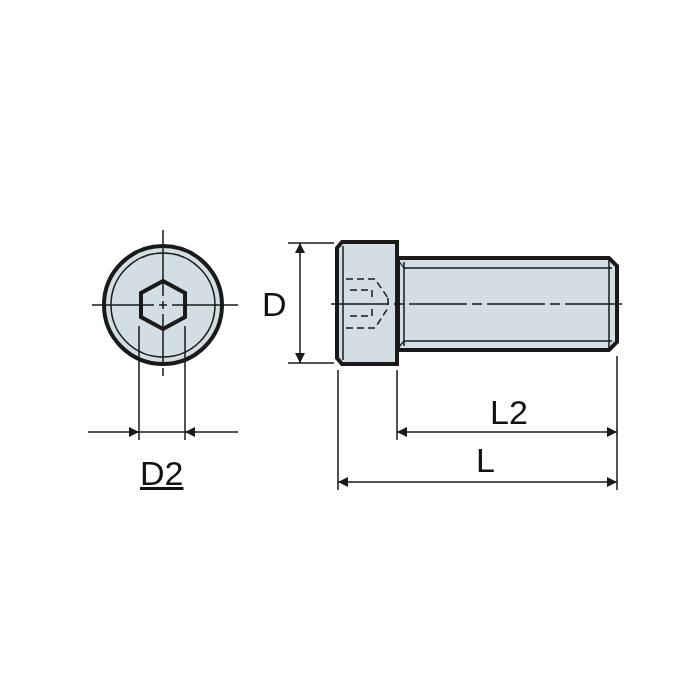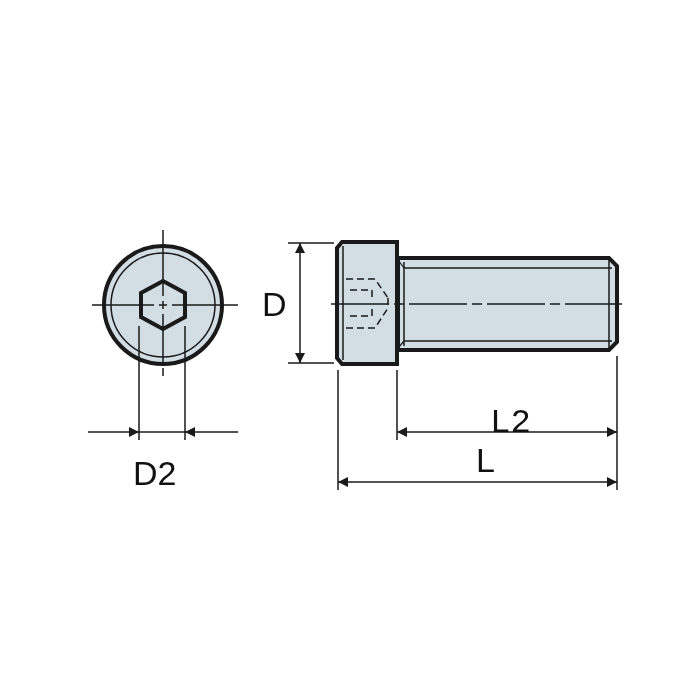--- a/index.html
+++ b/index.html
@@ -69,16 +69,16 @@
       <line x1="397" y1="370" x2="397" y2="440" stroke="#1a1a1a" stroke-width="1.5"></line>
       <line x1="617" y1="356" x2="617" y2="490" stroke="#1a1a1a" stroke-width="1.5"></line>
 
       <line x1="397" y1="432" x2="617" y2="432" stroke="#1a1a1a" stroke-width="1.5" marker-start="url(#arr)" marker-end="url(#arr)"></line>
 
       <line x1="338" y1="482" x2="617" y2="482" stroke="#1a1a1a" stroke-width="1.5" marker-start="url(#arr)" marker-end="url(#arr)"></line>
     </g>
   </svg>
 
   <div class="label" style="left:262px; top:287px;">D</div>
-  <div class="label" style="left:133px; top:456px;">D2</div>
-  <div class="label" style="left:490px; top:406px;font-family:Liberation Mono, monospace;">L2</div>
+  <div class="label" style="left:140px; top:456px;text-decoration:underline;">D2</div>
+  <div class="label" style="left:490px; top:395px;">L2</div>
   <div class="label" style="left:476px; top:443px;">L</div>
 </div>
 
 </body></html>

